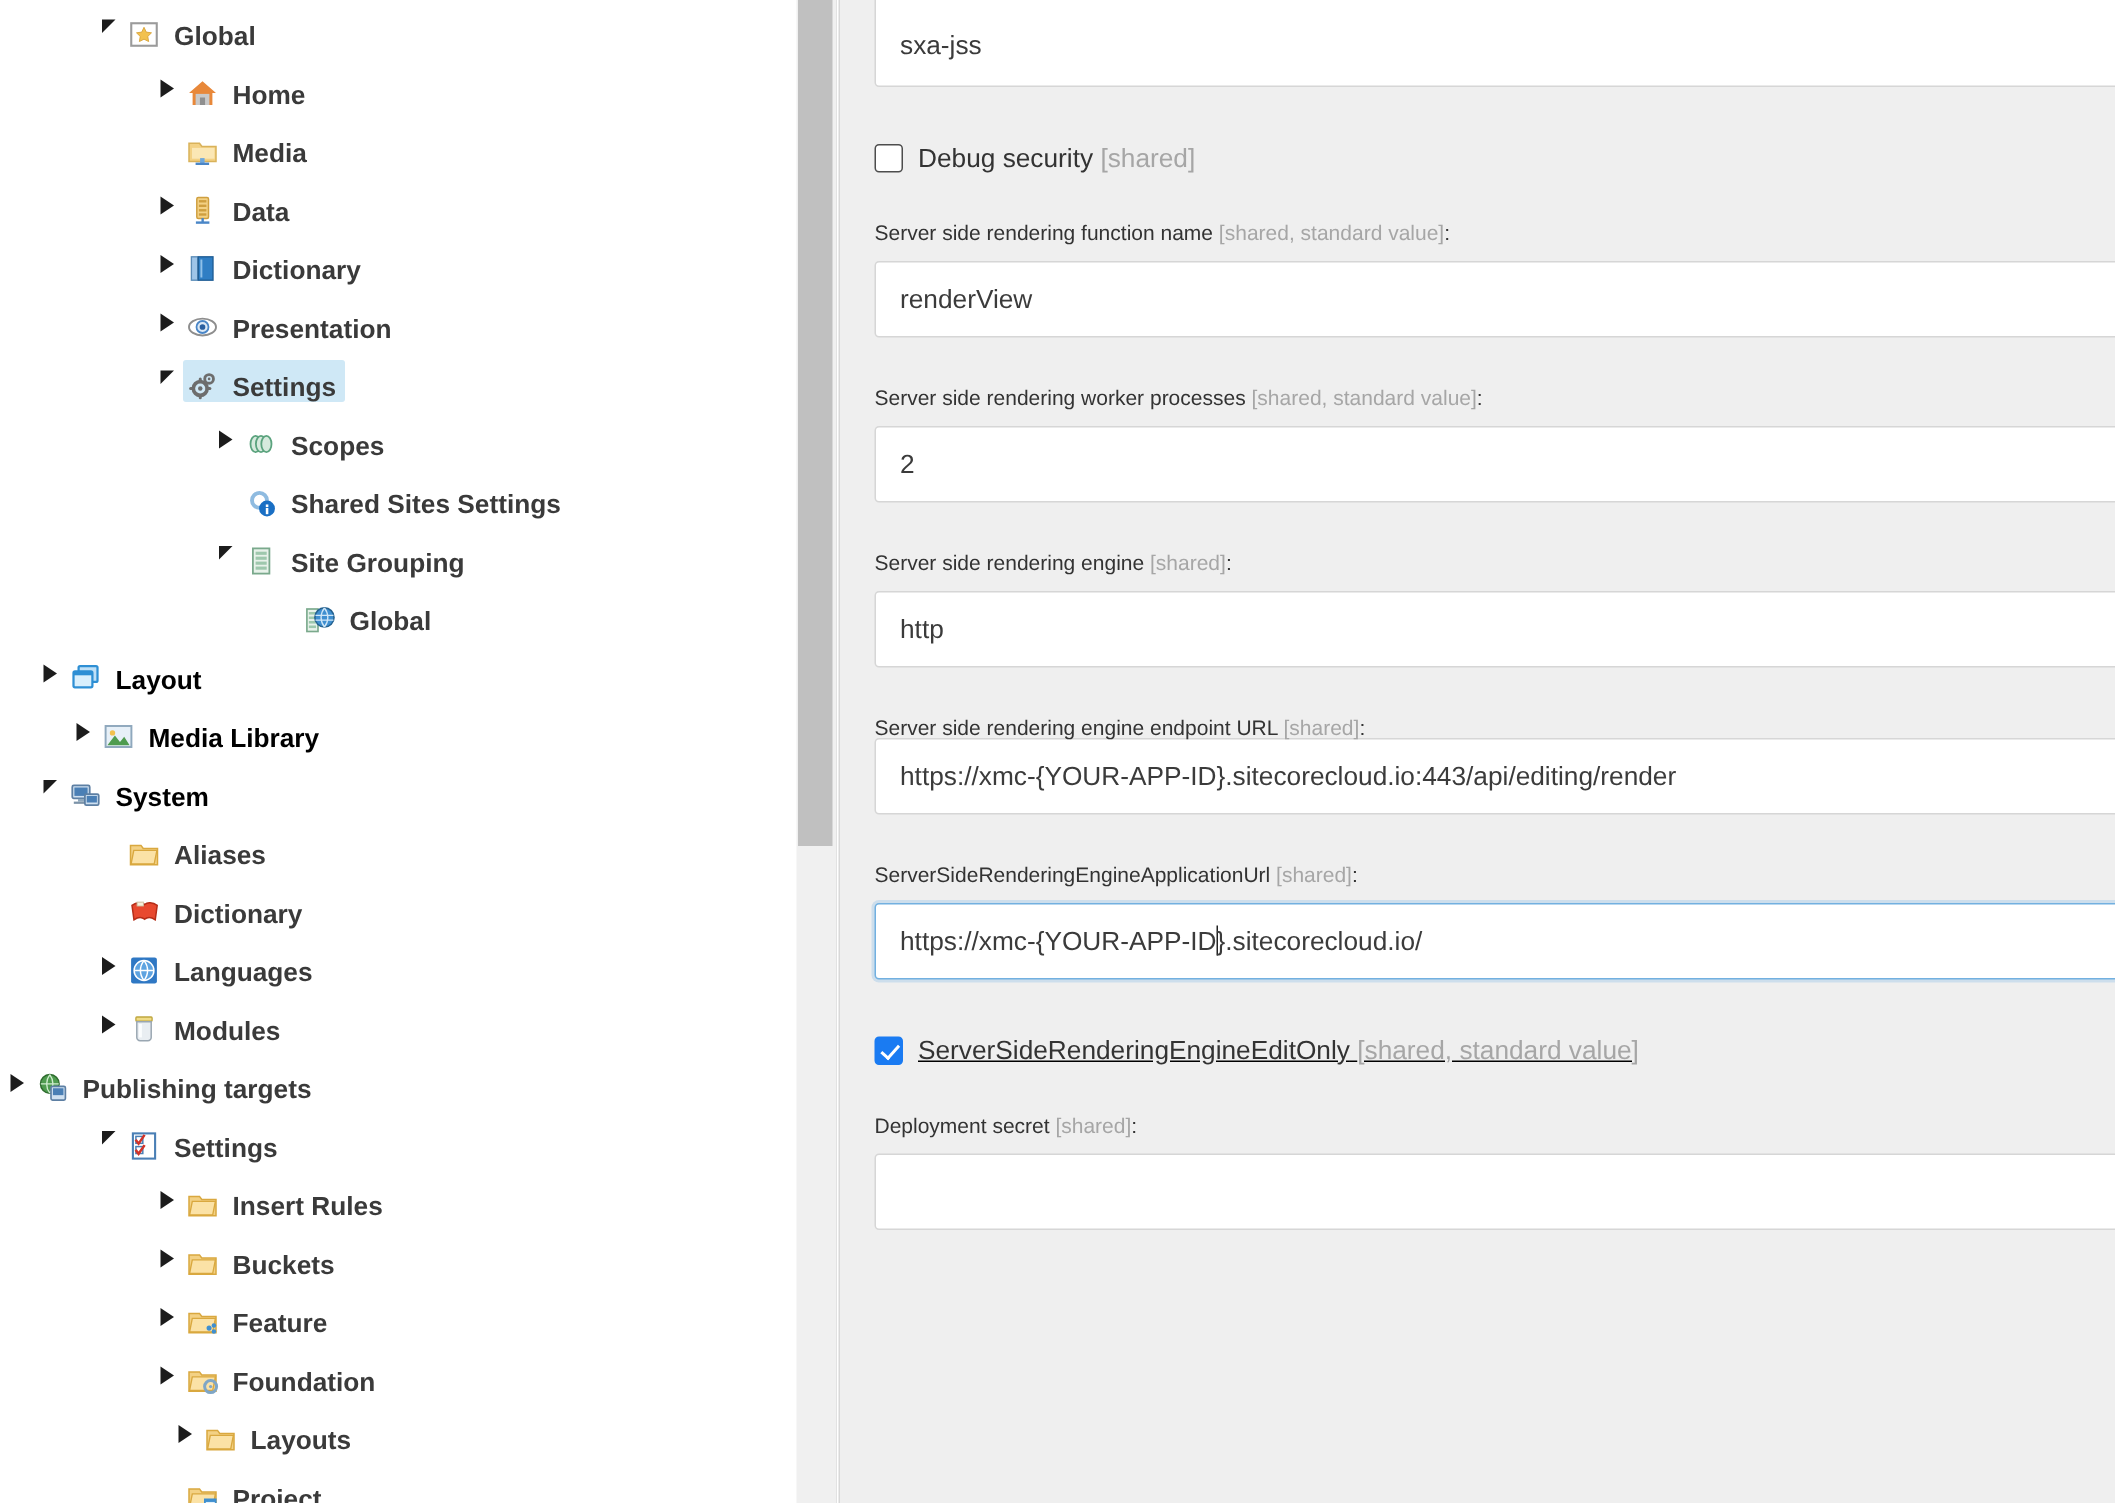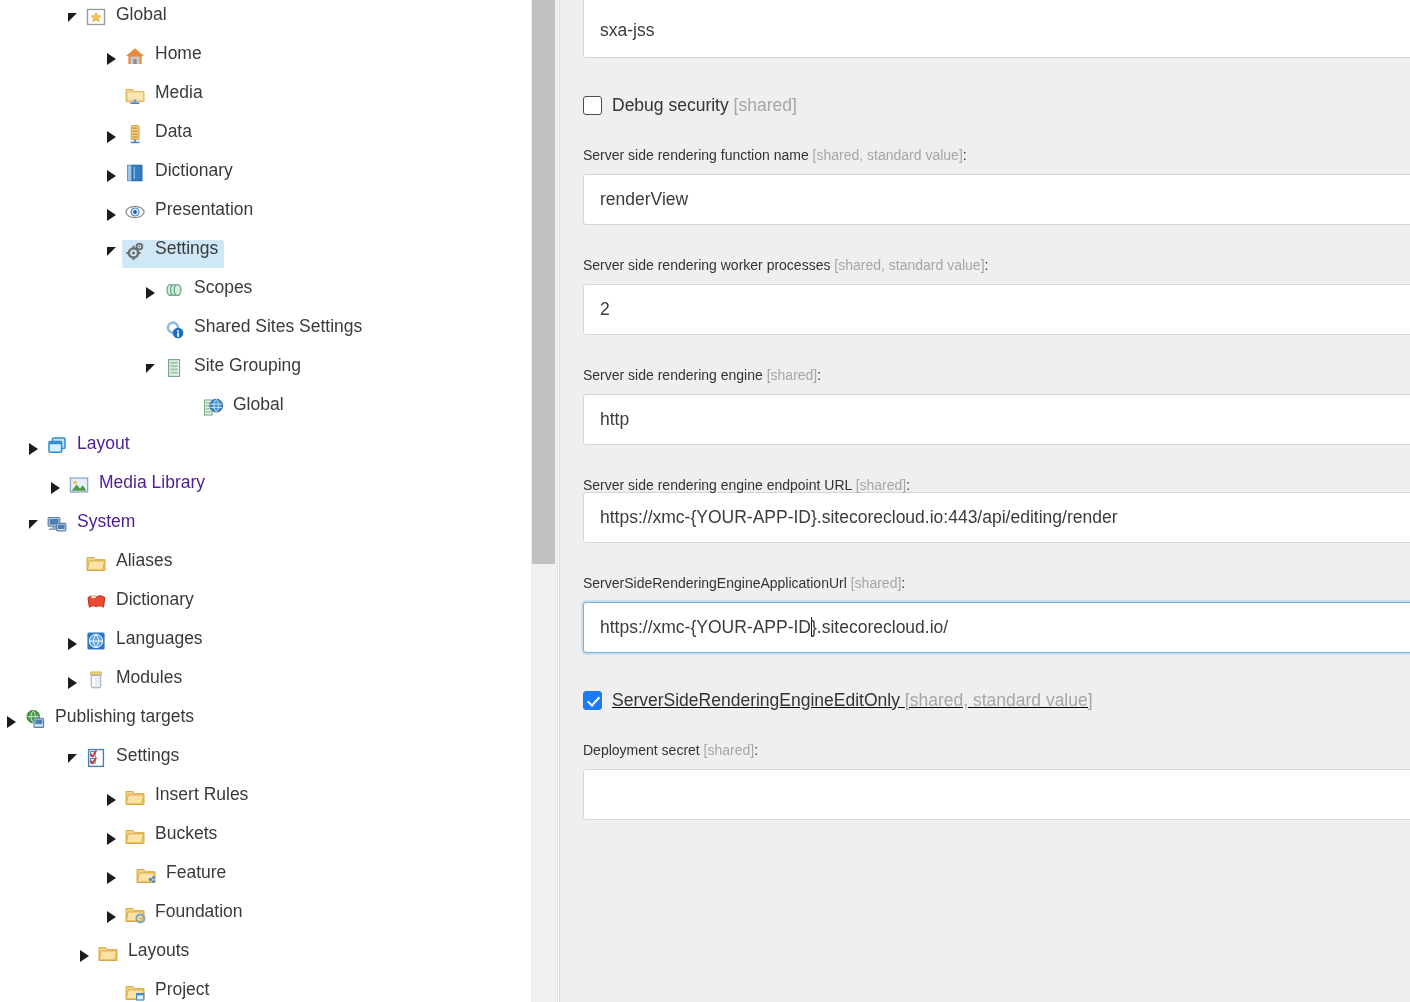--- a/index.html
+++ b/index.html
@@ -43,35 +43,36 @@
   }
   .tw .arrow-expanded {
     width: 0; height: 0;
     border-top: 9px solid #1c1c1c;
     border-right: 9px solid transparent;
     border-left: 0;
     margin-top: -4px;
   }
   .node-body {
     display: inline-flex;
-    align-items: flex-start;
+    align-items: flex-end;
     height: 28px;
     padding: 0 6px 0 2px;
     border-radius: 2px;
+    font-weight: bold;
   }
   .node-body.selected { background: #cfe8f6; }
   .ico {
     width: 22px; height: 22px;
     flex: 0 0 22px;
     margin-right: 9px;
     position: relative;
     display: inline-block;
   }
   .node-label { line-height: 1; }
-  .node-label.green { color: #4c1d95; }
+  .node-label.green { color: #000000; }
 
   
   .ico svg { display: block; width: 22px; height: 22px; }
 
   
   .scroll-col {
     position: relative;
     width: 26px;
     flex: 0 0 26px;
     height: 1002px;
@@ -508,21 +509,21 @@
           <span class="node-body">
             <span class="ico">
               <svg viewBox="0 0 22 22" xmlns="http://www.w3.org/2000/svg">
                 <path d="M2 5.6h7l1.5 2.1H20v10.8H2z" fill="#f3d184" stroke="#d9a83f" stroke-width="1"></path>
                 <path d="M4.2 8.9h15.4l-1.8 9H2.4z" fill="#fbe2a6" stroke="#d9a83f" stroke-width="0.9"></path>
               </svg>
             </span>
             <span class="node-label">Buckets</span>
           </span>
         </li>
-        <li class="tree-row" style="padding-left: 100px; gap: 11px;">
+        <li class="tree-row" style="padding-left: 100px;">
           <span class="tw">
             <span class="arrow-collapsed"></span>
           </span>
           <span class="node-body">
             <span class="ico">
               <svg viewBox="0 0 22 22" xmlns="http://www.w3.org/2000/svg">
                 <path d="M2 5.6h7l1.5 2.1H20v10.8H2z" fill="#f3d184" stroke="#d9a83f" stroke-width="1"></path>
                 <path d="M4.2 8.9h15.4l-1.8 9H2.4z" fill="#fbe2a6" stroke="#d9a83f" stroke-width="0.9"></path>
                 <circle cx="15.4" cy="15.4" r="1.7" fill="#3f8fd0"></circle>
                 <circle cx="18.6" cy="13.6" r="1.5" fill="#3f8fd0"></circle>
@@ -541,21 +542,21 @@
               <svg viewBox="0 0 22 22" xmlns="http://www.w3.org/2000/svg">
                 <path d="M2 5.6h7l1.5 2.1H20v10.8H2z" fill="#f3d184" stroke="#d9a83f" stroke-width="1"></path>
                 <path d="M4.2 8.9h15.4l-1.8 9H2.4z" fill="#fbe2a6" stroke="#d9a83f" stroke-width="0.9"></path>
                 <circle cx="16.4" cy="15.4" r="4" fill="none" stroke="#7fa6c6" stroke-width="2"></circle>
                 <circle cx="16.4" cy="15.4" r="1.1" fill="#7fa6c6"></circle>
               </svg>
             </span>
             <span class="node-label">Foundation</span>
           </span>
         </li>
-        <li class="tree-row" style="padding-left: 73px;">
+        <li class="tree-row" style="padding-left: 112px;">
           <span class="tw">
             <span class="arrow-collapsed"></span>
           </span>
           <span class="node-body">
             <span class="ico">
               <svg viewBox="0 0 22 22" xmlns="http://www.w3.org/2000/svg">
                 <path d="M2 5.6h7l1.5 2.1H20v10.8H2z" fill="#f3d184" stroke="#d9a83f" stroke-width="1"></path>
                 <path d="M4.2 8.9h15.4l-1.8 9H2.4z" fill="#fbe2a6" stroke="#d9a83f" stroke-width="0.9"></path>
               </svg>
             </span>

